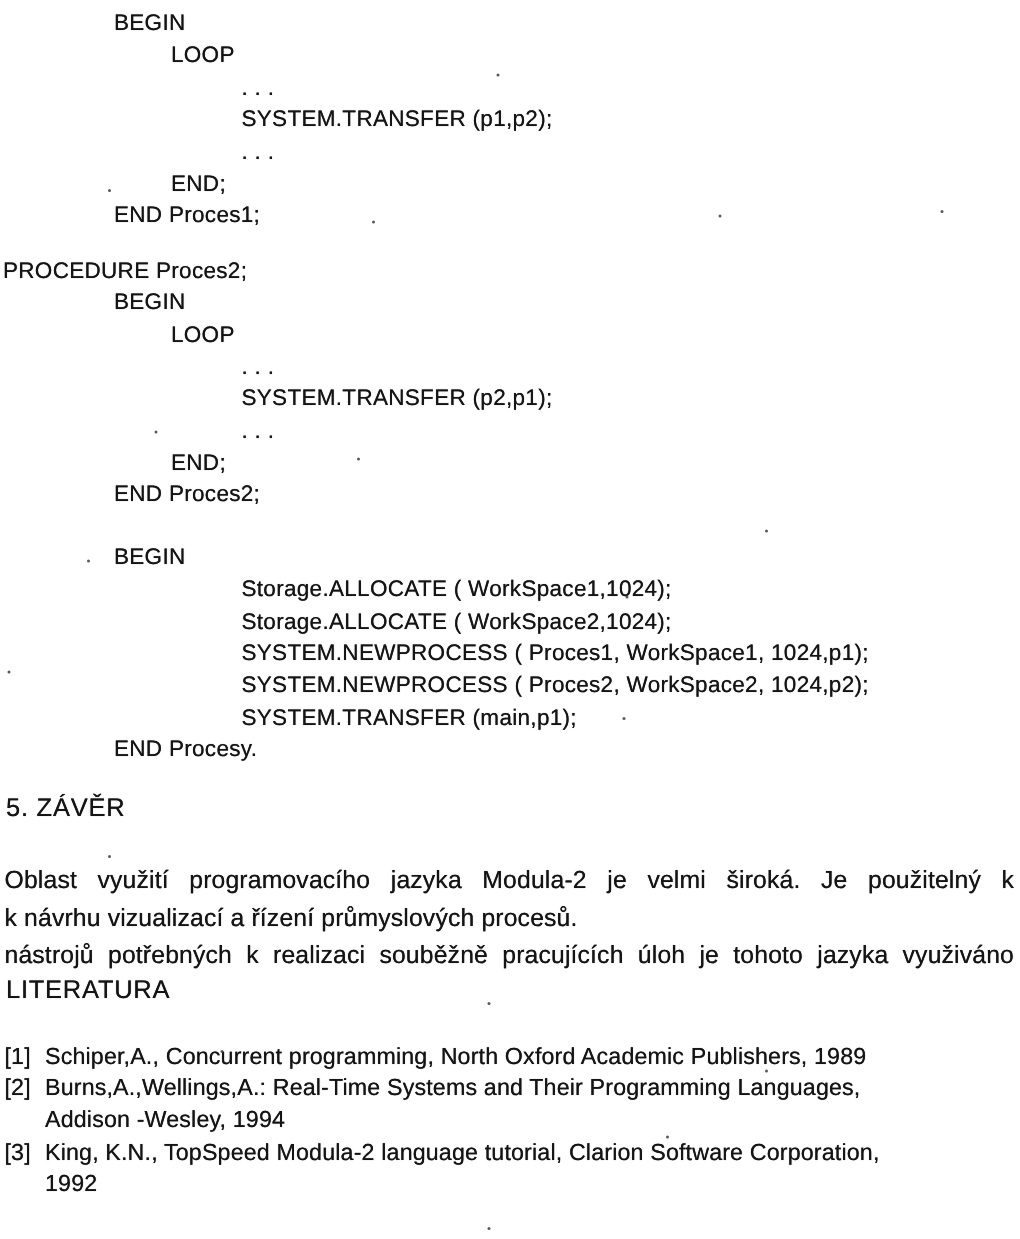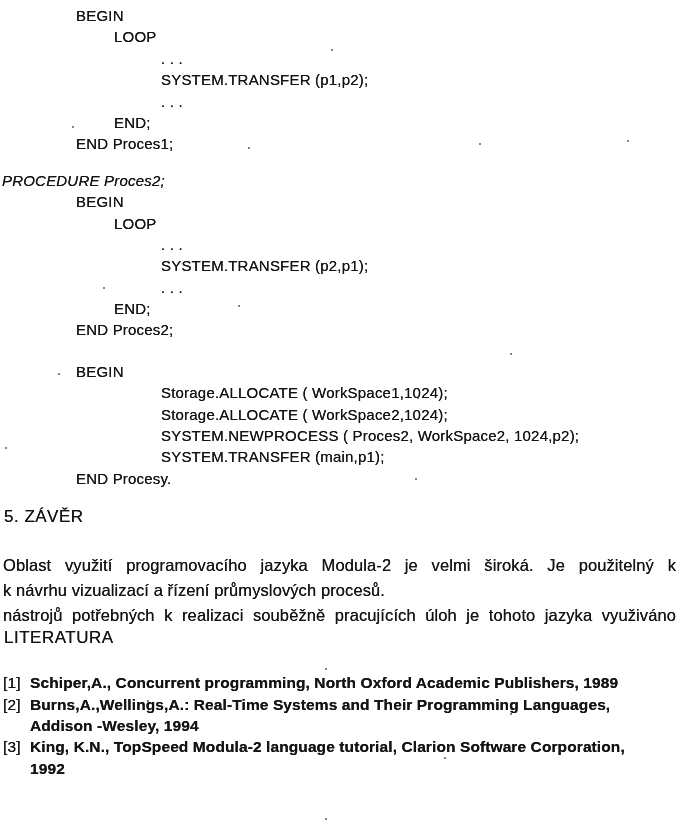--- a/index.html
+++ b/index.html
@@ -21,21 +21,21 @@
   .code {
     padding-top: 5px;
     font-size: 15px;
     letter-spacing: 0.2px;
   }
   .cl {
     height: 21.4px;
     line-height: 21.4px;
     white-space: pre;
   }
-  .i0 { padding-left: 2px; font-style: italic; }
+  .i0 { padding-left: 2px; }
   .i1 { padding-left: 76px; }
   .i2 { padding-left: 114px; }
   .i3 { padding-left: 161px; }
   .gap1 { height: 15px; }
   .gap2 { height: 20px; }
   
   .heading {
     margin-left: 4px;
     font-size: 17px;
     font-weight: normal;
@@ -58,21 +58,21 @@
   }
   
   .refs {
     margin: 24px 4px 0 3px;
     font-size: 15.5px;
     line-height: 21.4px;
     letter-spacing: 0.1px;
   }
   .ref-line { display: flex; min-height: 21.4px; }
   .ref-label { flex: 0 0 27px; }
-  .ref-text { flex: 1; font-weight: bold; }
+  .ref-text { flex: 1; }
   
   .speck {
     position: absolute;
     width: 2px;
     height: 2px;
     border-radius: 50%;
     background: #3c3c3c;
     opacity: 0.85;
   }
 </style>
@@ -95,20 +95,21 @@
     <div class="cl i2">LOOP</div>
     <div class="cl i3">. . .</div>
     <div class="cl i3">SYSTEM.TRANSFER (p2,p1);</div>
     <div class="cl i3">. . .</div>
     <div class="cl i2">END;</div>
     <div class="cl i1">END Proces2;</div>
     <div class="cl gap2"></div>
     <div class="cl i1">BEGIN</div>
     <div class="cl i3">Storage.ALLOCATE ( WorkSpace1,1024);</div>
     <div class="cl i3">Storage.ALLOCATE ( WorkSpace2,1024);</div>
+    <div class="cl i3">SYSTEM.NEWPROCESS ( Proces1, WorkSpace1, 1024,p1);</div>
     <div class="cl i3">SYSTEM.NEWPROCESS ( Proces2, WorkSpace2, 1024,p2);</div>
     <div class="cl i3">SYSTEM.TRANSFER (main,p1);</div>
     <div class="cl i1">END Procesy.</div>
   </section>
 
   <div class="heading h-zaver">5. ZÁVĚR</div>
 
   <div class="para">
     <div class="pl just">Oblast využití programovacího jazyka Modula-2 je velmi široká. Je použitelný k</div>
     <div class="pl">k návrhu vizualizací a řízení průmyslových procesů.</div>

